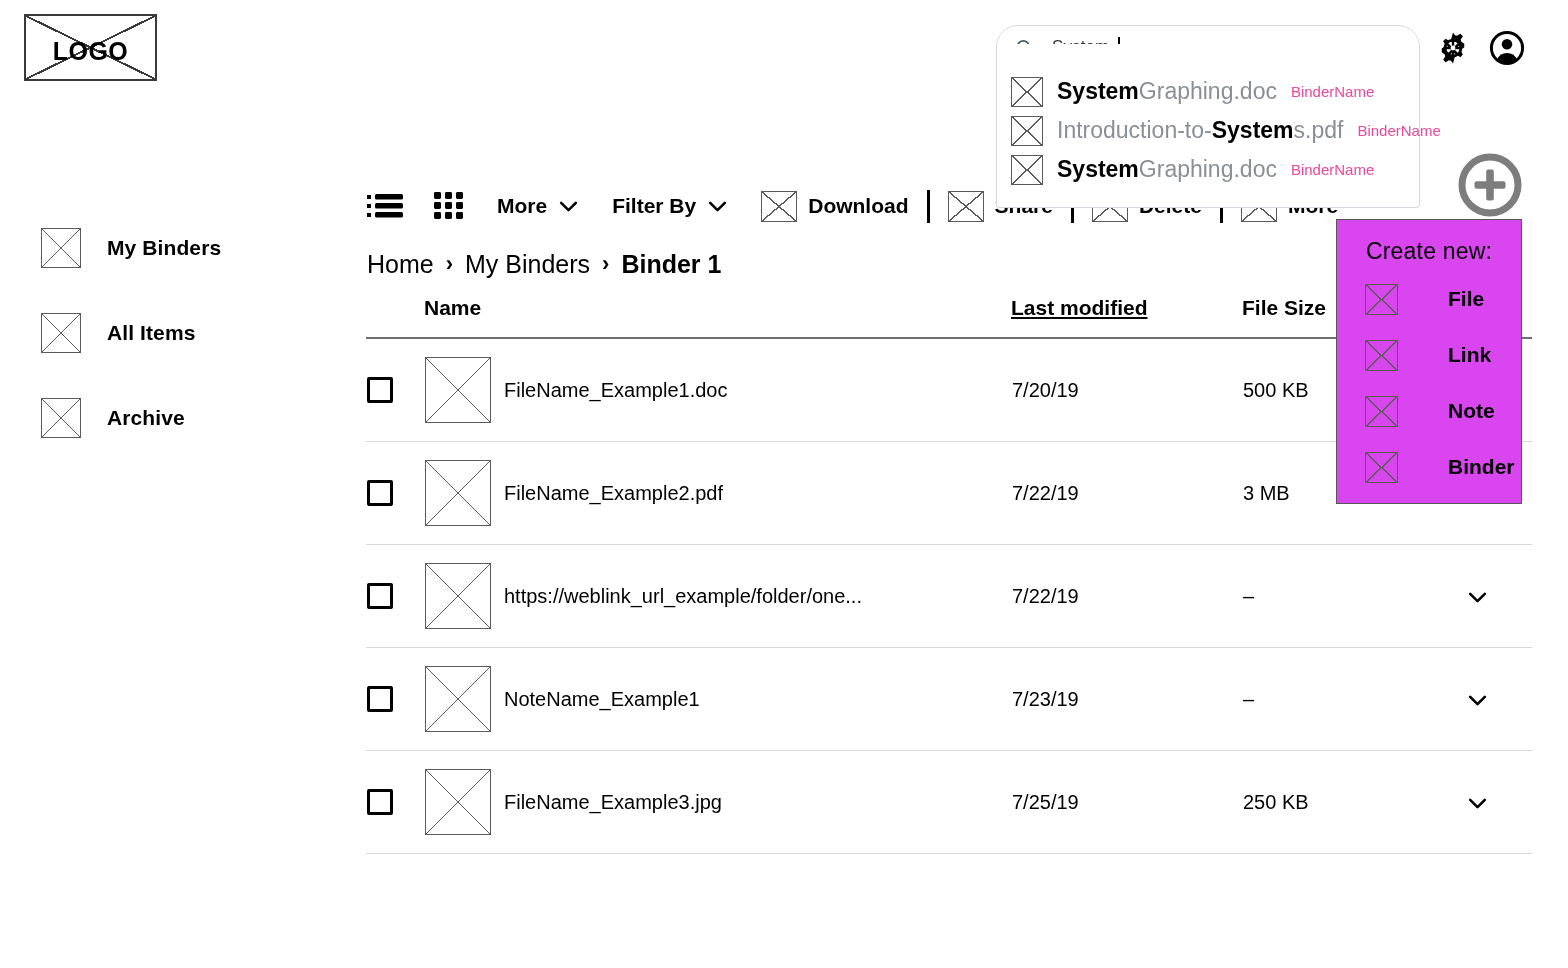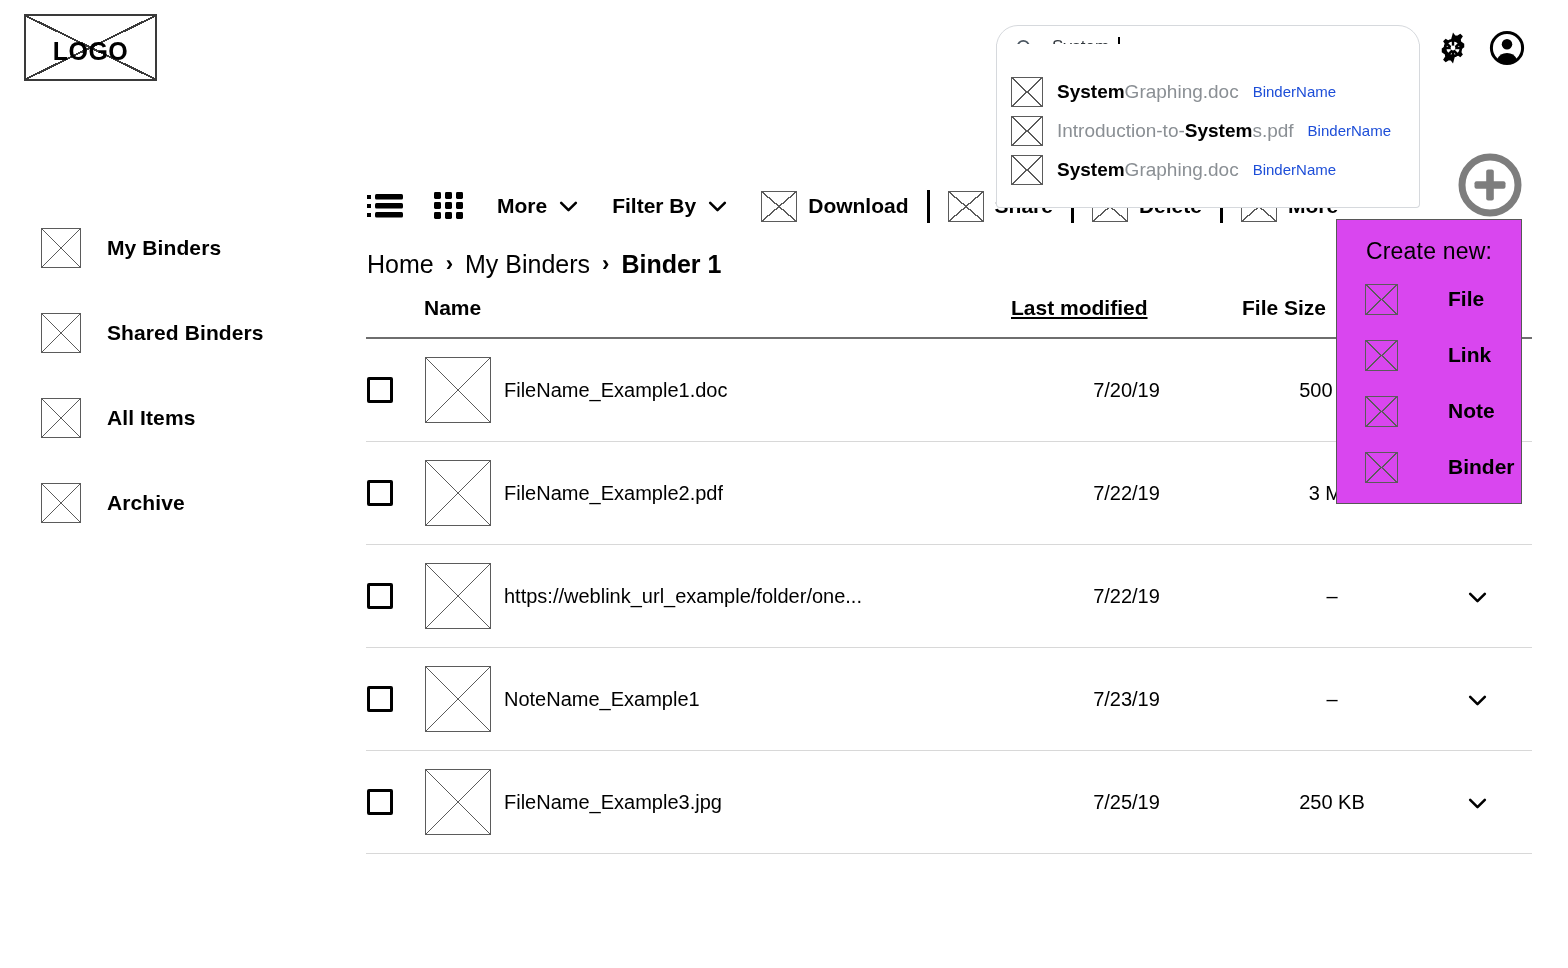--- a/index.html
+++ b/index.html
@@ -126,31 +126,31 @@
     height: 39px;
     padding-left: 14px;
   }
   .sr-row .ph {
     width: 32px;
     height: 30px;
     flex: 0 0 auto;
     margin-right: 14px;
   }
   .sr-name {
-    font-size: 19px;
+    font-size: 23px;
     color: #8a8f94;
     white-space: nowrap;
   }
   .sr-name b {
     color: #000;
     font-weight: bold;
   }
   .sr-binder {
     font-size: 15px;
-    color: #1d4ed8;
+    color: #ec4899;
     margin-left: 14px;
     white-space: nowrap;
     text-align: center;
   }
 
   
   #gear-btn {
     position: absolute;
     left: 1435px;
     top: 30px;
@@ -337,21 +337,21 @@
   th.c-size  { width: 180px; text-align: center; }
   th.c-act   { width: 110px; }
 
   table#file-table td {
     border-bottom: 1px solid #d8d8d8;
     height: 100px;
     font-size: 20px;
     vertical-align: middle;
   }
   td.c-check { text-align: left; }
-  td.c-mod, td.c-size { text-align: center; }
+  td.c-mod, td.c-size { }
   td.c-act  { text-align: center; }
 
   .row-check {
     width: 26px;
     height: 26px;
     border: 3px solid #000;
     box-sizing: border-box;
     border-radius: 2px;
     display: inline-block;
     cursor: pointer;
@@ -425,24 +425,20 @@
     <circle cx="12" cy="12" r="10.4" fill="none" stroke="#000" stroke-width="2"></circle>
     <circle cx="12" cy="9.5" r="3.5" fill="#000"></circle>
     <path d="M5.4 19.6a7.2 7.2 0 0 1 13.2 0A10.3 10.3 0 0 1 12 22.4a10.3 10.3 0 0 1-6.6-2.8z" fill="#000"></path>
   </svg>
 </div>
 
 <nav id="sidebar">
   <div class="side-item">
     <span class="ph"></span>
     <span class="side-label">My Binders</span>
-  </div>
-  <div class="side-item">
-    <span class="ph"></span>
-    <span class="side-label">Shared Binders</span>
   </div>
   <div class="side-item">
     <span class="ph"></span>
     <span class="side-label">All Items</span>
   </div>
   <div class="side-item">
     <span class="ph"></span>
     <span class="side-label">Archive</span>
   </div>
 </nav>

